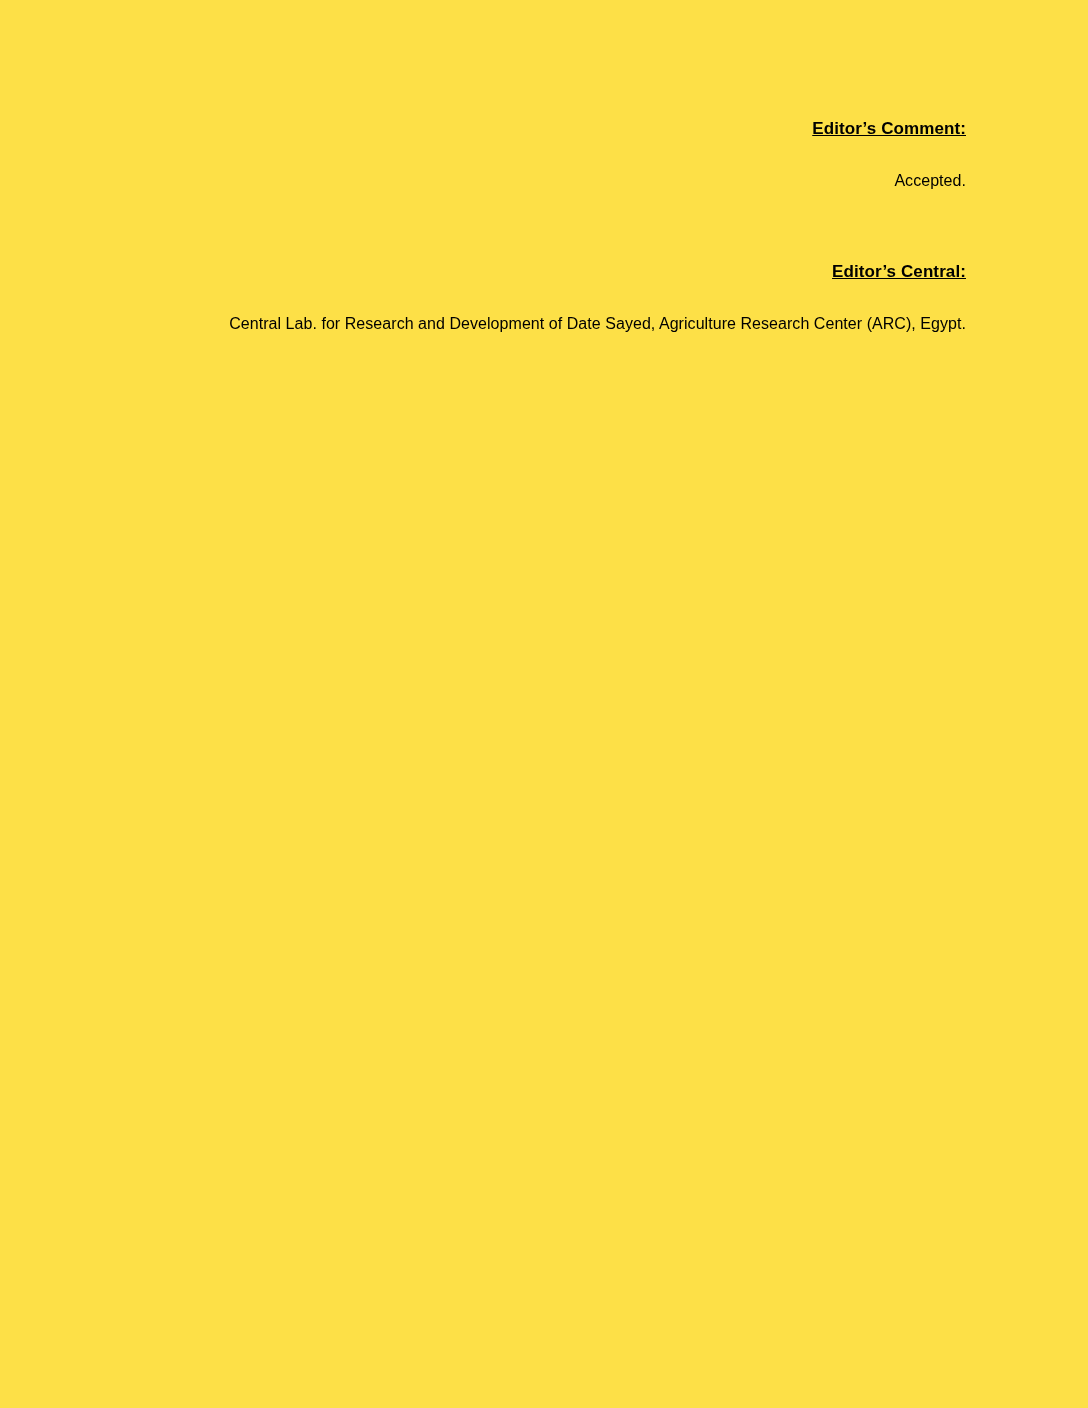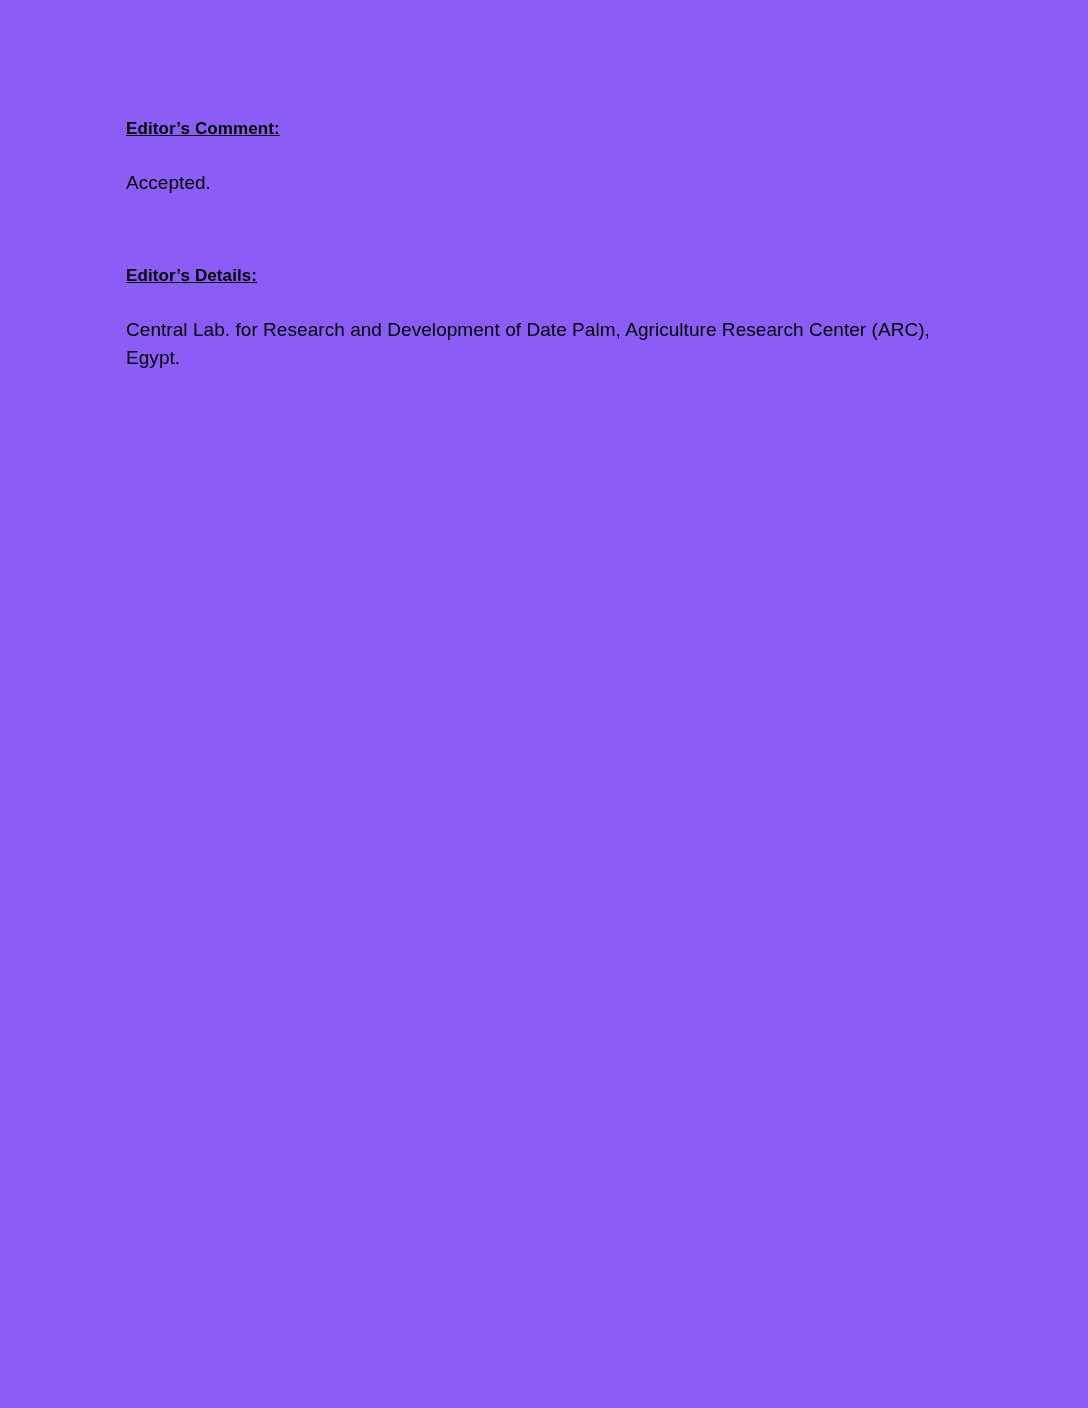--- a/index.html
+++ b/index.html
@@ -11,37 +11,38 @@
     width: 1088px;
     height: 1408px;
     position: relative;
     font-family: "Liberation Sans", sans-serif;
     color: #000000;
     overflow: hidden;
   }
   .page {
     position: absolute;
     inset: 0;
-    background: #8b5cf6;
+    background: #fde047;
+    text-align: right;
   }
   .content {
     position: absolute;
     left: 126px;
     top: 118px;
     width: 840px;
   }
   .section-heading {
     font-size: 17px;
     font-weight: bold;
     text-decoration: underline;
     line-height: 1.35;
     letter-spacing: 0.1px;
   }
   .body-line {
-    font-size: 19px;
+    font-size: 16px;
     font-weight: normal;
     line-height: 1.45;
     letter-spacing: 0.05px;
   }
   .gap-after-comment-heading { height: 28px; }
   .gap-after-accepted { height: 69px; }
   .gap-after-details-heading { height: 28px; }
 </style>
 </head>
 <body>
@@ -50,21 +51,21 @@
   <div class="content">
 
     <div class="section-heading">Editor’s Comment:</div>
 
     <div class="gap-after-comment-heading"></div>
 
     <div class="body-line">Accepted.</div>
 
     <div class="gap-after-accepted"></div>
 
-    <div class="section-heading">Editor’s Details:</div>
+    <div class="section-heading">Editor’s Central:</div>
 
     <div class="gap-after-details-heading"></div>
 
 
-    <div class="body-line">Central Lab. for Research and Development of Date Palm, Agriculture Research Center (ARC), Egypt.</div>
+    <div class="body-line">Central Lab. for Research and Development of Date Sayed, Agriculture Research Center (ARC), Egypt.</div>
 
   </div>
 </div>
 
 </body></html>

